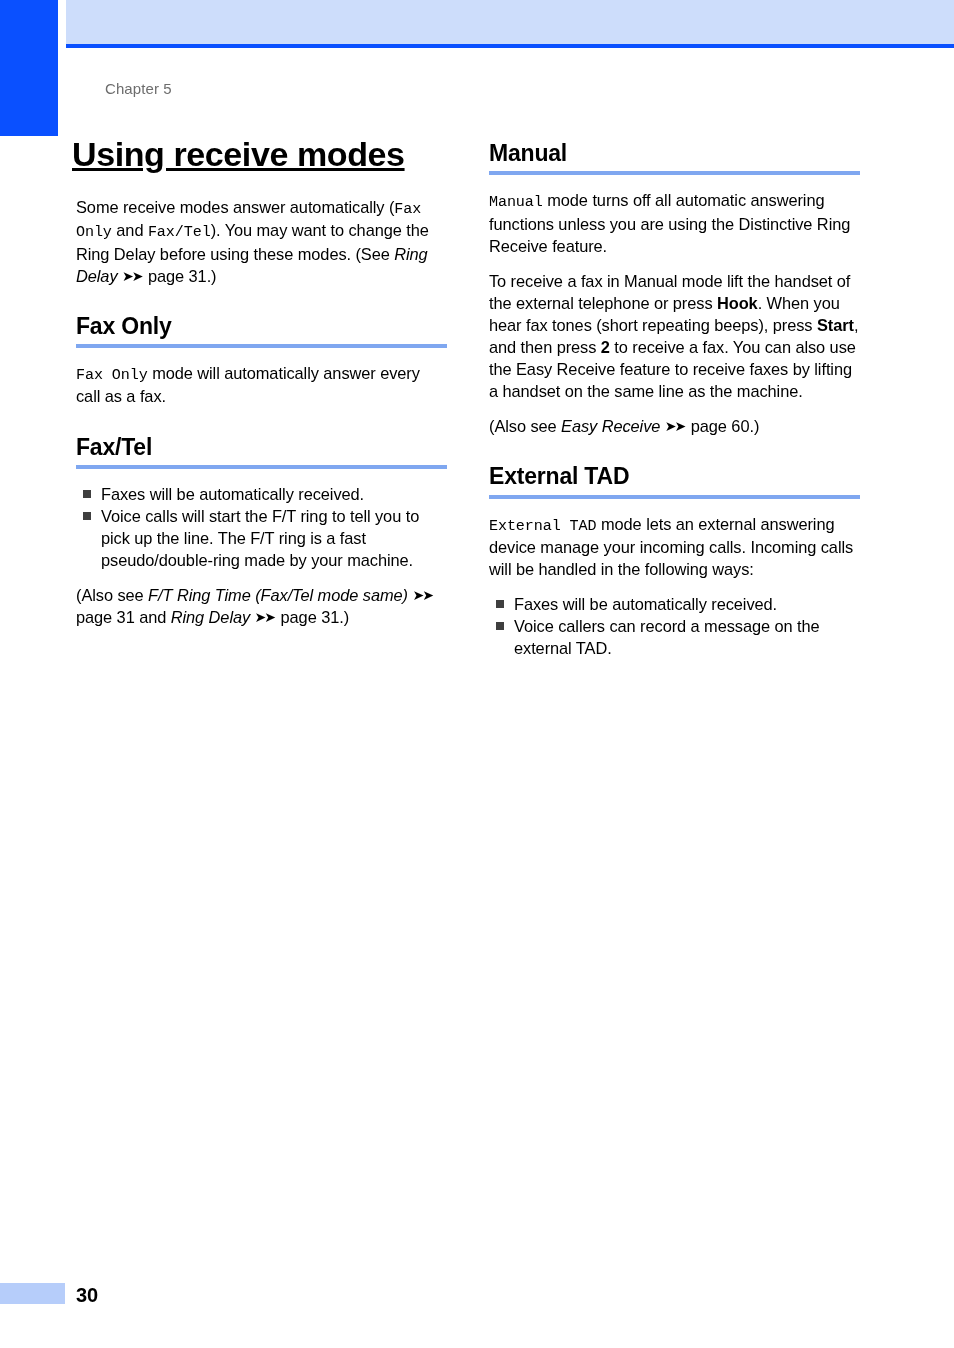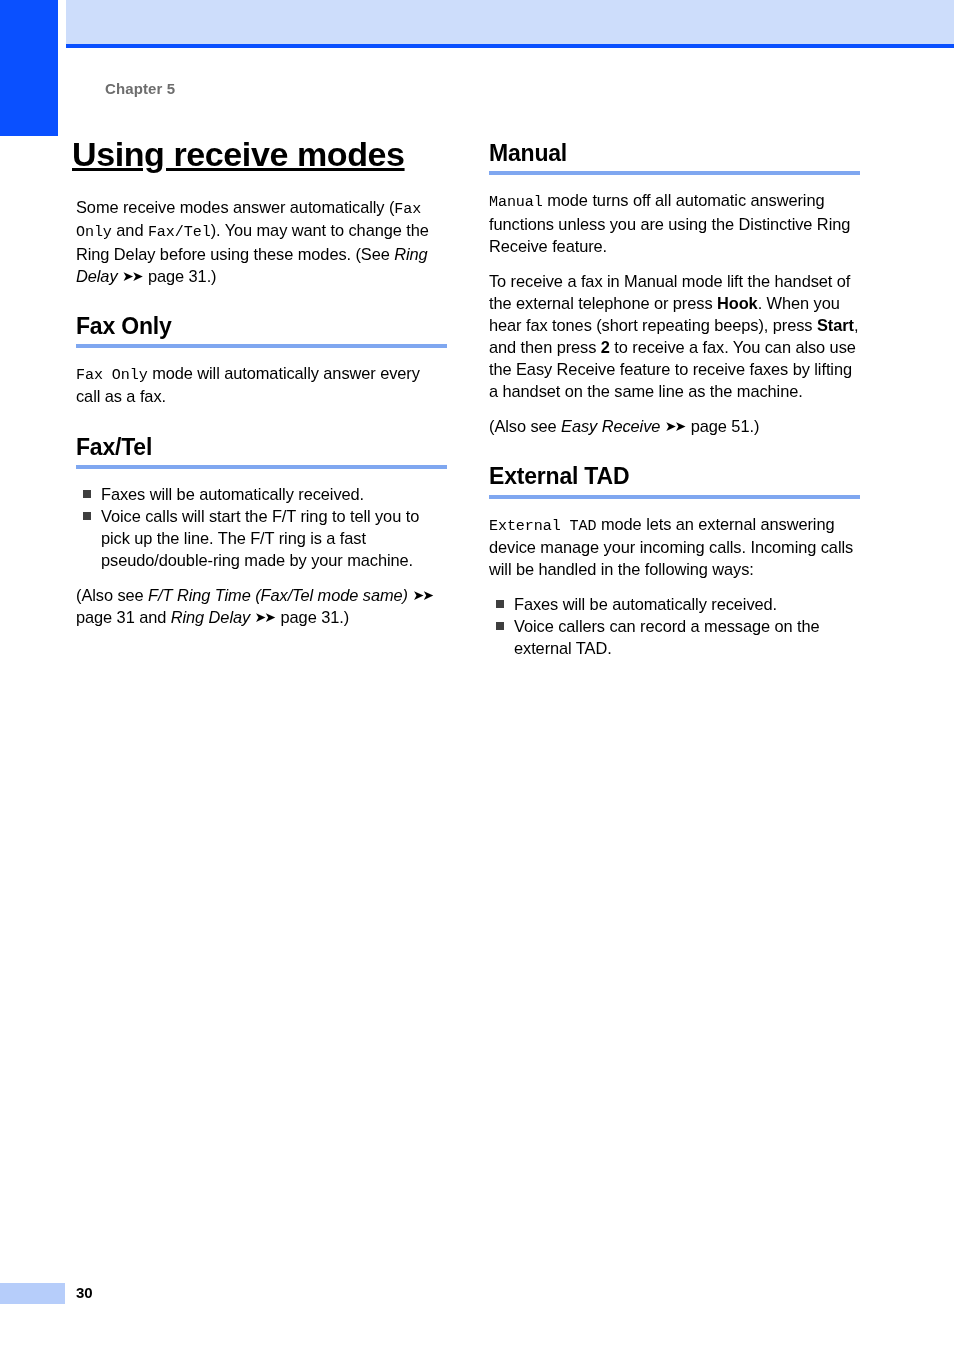--- a/index.html
+++ b/index.html
@@ -42,21 +42,20 @@
     background: #0a50ff;
   }
 
   .chapter-label {
     position: absolute;
     left: 105px;
     top: 80px;
     font-size: 15px;
     color: #6d6d6d;
     letter-spacing: 0.1px;
-    font-weight: bold;
   }
 
   
   .page-title {
     position: absolute;
     left: 72px;
     top: 137px;
     font-size: 34px;
     font-weight: bold;
     letter-spacing: -0.4px;
@@ -149,21 +148,21 @@
     left: 0;
     top: 1283px;
     width: 65px;
     height: 21px;
     background: #b6cdfa;
   }
   .footer-page {
     position: absolute;
     left: 76px;
     top: 1284px;
-    font-size: 15px;
+    font-size: 20px;
     font-weight: bold;
     color: #000;
   }
 </style>
 </head>
 <body>
 
 <div class="header-band"></div>
 <div class="header-rule"></div>
 <div class="chapter-tab"></div>
@@ -198,21 +197,21 @@
 <div class="col col-right">
 
   <div class="section-block first">
     <h2 class="section-title">Manual</h2>
     <div class="section-rule"></div>
 
     <p class="body"><span class="mono">Manual</span><span> mode turns off all automatic answering functions unless you are using the Distinctive Ring Receive feature.</span></p>
 
     <p class="body"><span>To receive a fax in Manual mode lift the handset of the external telephone or press </span><span class="bold">Hook</span><span>. When you hear fax tones (short repeating beeps), press </span><span class="bold">Start</span><span>, and then press </span><span class="bold">2</span><span> to receive a fax. You can also use the Easy Receive feature to receive faxes by lifting a handset on the same line as the machine.</span></p>
 
-    <p class="body"><span>(Also see </span><span class="ital">Easy Receive</span><span> </span><span class="arrows">➤➤</span><span> page 51.)</span></p>
+    <p class="body"><span>(Also see </span><span class="ital">Easy Receive</span><span> </span><span class="arrows">➤➤</span><span> page 60.)</span></p>
   </div>
 
   <div class="section-block">
     <h2 class="section-title">External TAD</h2>
     <div class="section-rule"></div>
 
     <p class="body"><span class="mono">External TAD</span><span> mode lets an external answering device manage your incoming calls. Incoming calls will be handled in the following ways:</span></p>
 
     <ul class="bullets">
       <li><span class="sq"></span><span>Faxes will be automatically received.</span></li>

